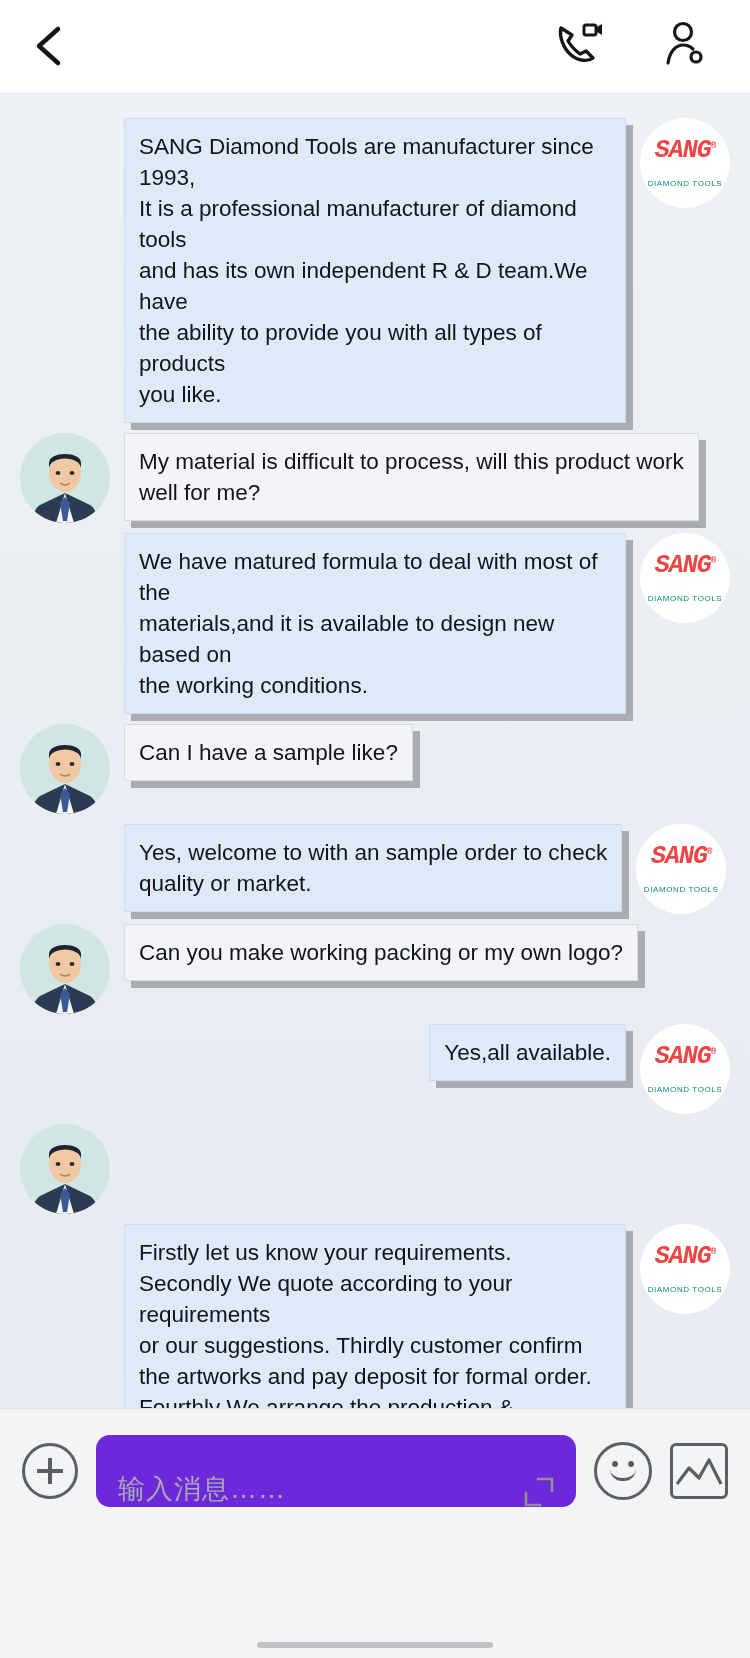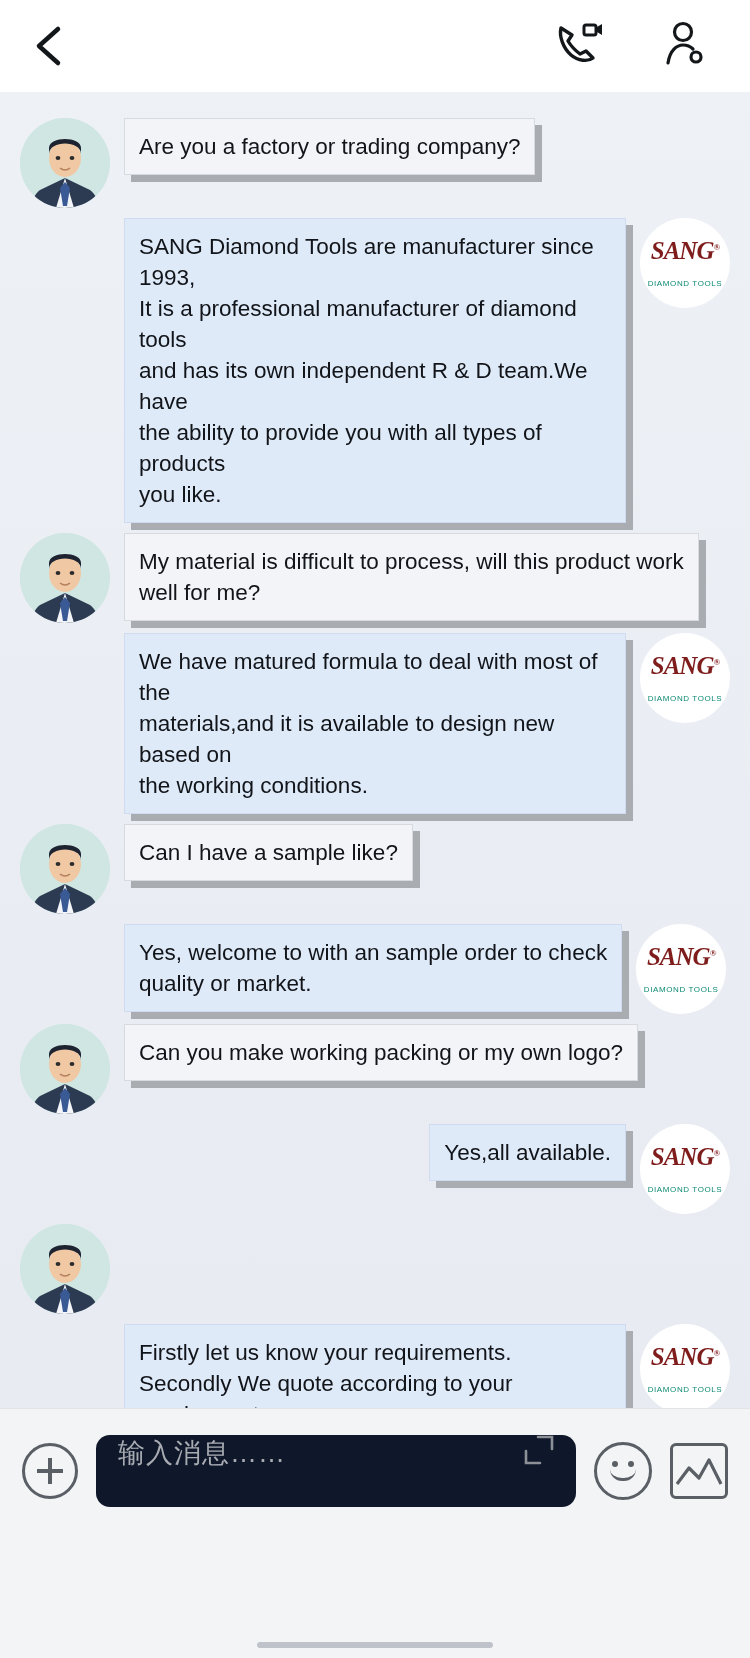--- a/index.html
+++ b/index.html
@@ -65,25 +65,25 @@
   .logo-av {
     width: 90px; height: 90px;
     border-radius: 50%;
     flex: 0 0 90px;
     background: #ffffff;
     display: flex; flex-direction: column;
     align-items: center; justify-content: center;
     overflow: hidden;
   }
   .logo-av .lg1 {
-    font-family: Liberation Serif, serif;
+    font-family: Liberation Mono, monospace;
     font-weight: bold;
     font-style: italic;
     font-size: 25px;
-    color: #7f1d1d;
+    color: #ef4444;
     letter-spacing: -1px;
     line-height: 1;
   }
   .logo-av .lg1 sup { font-size: 9px; vertical-align: super; }
   .logo-av .lg2 {
     font-size: 8px;
     color: #0e8a74;
     letter-spacing: 0.6px;
     margin-top: 16px;
   }
@@ -137,24 +137,24 @@
     content: "";
     position: absolute;
     background: #5a5f66;
   }
   .plus:before { left: 12px; right: 12px; top: 23px; height: 4px; }
   .plus:after { top: 12px; bottom: 12px; left: 23px; width: 4px; }
 
   .textfield {
     flex: 1;
     height: 72px;
-    background: #0f172a;
+    background: #6d28d9;
     border-radius: 14px;
     display: flex;
-    align-items: flex-start;
+    align-items: flex-end;
     padding: 0 22px;
     position: relative;
   }
   .textfield .ph {
     font-size: 27px;
     color: #a8acb2;
     letter-spacing: 1px;
   }
   .expand {
     position: absolute;
@@ -240,48 +240,63 @@
             <circle cx="20" cy="11" r="8.5" fill="none" stroke="#14171a" stroke-width="3.2"></circle>
             <path d="M5,42 C7,29 14,24 20,24 C24,24 27,25 30,28" fill="none" stroke="#14171a" stroke-width="3.2" stroke-linecap="round"></path>
             <circle cx="33" cy="36" r="5" fill="none" stroke="#14171a" stroke-width="3.2"></circle>
           </svg>
         </span>
       </div>
     </div>
   </div>
 
   <div class="chat">
+
+
+    <div class="row right">
+      <div style="width:90px;flex:0 0 90px;"></div>
+      <div class="bubble-wrap ml mr">
+        <div class="bubble sang">SANG Diamond Tools are manufacturer since 1993,
+It is a professional manufacturer of diamond tools
+and has its own independent R &amp; D team.We have
+the ability to provide you with all types of products
+you like.</div>
+      </div>
+      <div class="logo-av">
+        <div class="lg1">SANG<sup>®</sup></div>
+        <div class="lg2">DIAMOND TOOLS</div>
+      </div>
+    </div>
 
     <div class="row left">
       <div class="avatar">
         <svg width="90" height="90" viewBox="0 0 90 90">
           <circle cx="45" cy="45" r="45" fill="#cfe6e3"></circle>
           <path d="M45 60 L70 72 C76 76 78 84 78 90 L12 90 C12 84 14 76 20 72 Z" fill="#2c3a52"></path>
           <path d="M45 60 L54 90 L36 90 Z" fill="#f2f4f7"></path>
           <path d="M45 64 L50 70 L47 88 L43 88 L40 70 Z" fill="#3a5a96"></path>
           <ellipse cx="45" cy="40" rx="16" ry="19" fill="#f0c9a4"></ellipse>
           <path d="M29 36 C29 22 61 22 61 36 L61 30 C61 18 29 18 29 30 Z" fill="#1d2330"></path>
           <ellipse cx="38" cy="40" rx="2.4" ry="2" fill="#2b2b2b"></ellipse>
           <ellipse cx="52" cy="40" rx="2.4" ry="2" fill="#2b2b2b"></ellipse>
           <path d="M40 50 Q45 54 50 50" fill="none" stroke="#b5805c" stroke-width="1.6"></path>
         </svg>
       </div>
       <div class="bubble-wrap ml">
-        <div class="bubble user">Are you a factory or trading company?</div>
+        <div class="bubble user">My material is difficult to process, will this product work
+well for me?</div>
       </div>
     </div>
 
     <div class="row right">
       <div style="width:90px;flex:0 0 90px;"></div>
       <div class="bubble-wrap ml mr">
-        <div class="bubble sang">SANG Diamond Tools are manufacturer since 1993,
-It is a professional manufacturer of diamond tools
-and has its own independent R &amp; D team.We have
-the ability to provide you with all types of products
-you like.</div>
+        <div class="bubble sang">We have matured formula to deal with most of the
+materials,and it is available to design new based on
+the working conditions.</div>
       </div>
       <div class="logo-av">
         <div class="lg1">SANG<sup>®</sup></div>
         <div class="lg2">DIAMOND TOOLS</div>
       </div>
     </div>
 
     <div class="row left">
       <div class="avatar">
         <svg width="90" height="90" viewBox="0 0 90 90">
@@ -290,31 +305,29 @@
           <path d="M45 60 L54 90 L36 90 Z" fill="#f2f4f7"></path>
           <path d="M45 64 L50 70 L47 88 L43 88 L40 70 Z" fill="#3a5a96"></path>
           <ellipse cx="45" cy="40" rx="16" ry="19" fill="#f0c9a4"></ellipse>
           <path d="M29 36 C29 22 61 22 61 36 L61 30 C61 18 29 18 29 30 Z" fill="#1d2330"></path>
           <ellipse cx="38" cy="40" rx="2.4" ry="2" fill="#2b2b2b"></ellipse>
           <ellipse cx="52" cy="40" rx="2.4" ry="2" fill="#2b2b2b"></ellipse>
           <path d="M40 50 Q45 54 50 50" fill="none" stroke="#b5805c" stroke-width="1.6"></path>
         </svg>
       </div>
       <div class="bubble-wrap ml">
-        <div class="bubble user">My material is difficult to process, will this product work
-well for me?</div>
+        <div class="bubble user">Can I have a sample like?</div>
       </div>
     </div>
 
     <div class="row right">
       <div style="width:90px;flex:0 0 90px;"></div>
       <div class="bubble-wrap ml mr">
-        <div class="bubble sang">We have matured formula to deal with most of the
-materials,and it is available to design new based on
-the working conditions.</div>
+        <div class="bubble sang">Yes, welcome to with an sample order to check
+quality or market.</div>
       </div>
       <div class="logo-av">
         <div class="lg1">SANG<sup>®</sup></div>
         <div class="lg2">DIAMOND TOOLS</div>
       </div>
     </div>
 
     <div class="row left">
       <div class="avatar">
         <svg width="90" height="90" viewBox="0 0 90 90">
@@ -323,29 +336,28 @@
           <path d="M45 60 L54 90 L36 90 Z" fill="#f2f4f7"></path>
           <path d="M45 64 L50 70 L47 88 L43 88 L40 70 Z" fill="#3a5a96"></path>
           <ellipse cx="45" cy="40" rx="16" ry="19" fill="#f0c9a4"></ellipse>
           <path d="M29 36 C29 22 61 22 61 36 L61 30 C61 18 29 18 29 30 Z" fill="#1d2330"></path>
           <ellipse cx="38" cy="40" rx="2.4" ry="2" fill="#2b2b2b"></ellipse>
           <ellipse cx="52" cy="40" rx="2.4" ry="2" fill="#2b2b2b"></ellipse>
           <path d="M40 50 Q45 54 50 50" fill="none" stroke="#b5805c" stroke-width="1.6"></path>
         </svg>
       </div>
       <div class="bubble-wrap ml">
-        <div class="bubble user">Can I have a sample like?</div>
+        <div class="bubble user">Can you make working packing or my own logo?</div>
       </div>
     </div>
 
     <div class="row right">
-      <div style="width:90px;flex:0 0 90px;"></div>
-      <div class="bubble-wrap ml mr">
-        <div class="bubble sang">Yes, welcome to with an sample order to check
-quality or market.</div>
+      <div class="spacer-flex"></div>
+      <div class="bubble-wrap mr">
+        <div class="bubble sang">Yes,all available.</div>
       </div>
       <div class="logo-av">
         <div class="lg1">SANG<sup>®</sup></div>
         <div class="lg2">DIAMOND TOOLS</div>
       </div>
     </div>
 
     <div class="row left">
       <div class="avatar">
         <svg width="90" height="90" viewBox="0 0 90 90">
@@ -353,50 +365,20 @@
           <path d="M45 60 L70 72 C76 76 78 84 78 90 L12 90 C12 84 14 76 20 72 Z" fill="#2c3a52"></path>
           <path d="M45 60 L54 90 L36 90 Z" fill="#f2f4f7"></path>
           <path d="M45 64 L50 70 L47 88 L43 88 L40 70 Z" fill="#3a5a96"></path>
           <ellipse cx="45" cy="40" rx="16" ry="19" fill="#f0c9a4"></ellipse>
           <path d="M29 36 C29 22 61 22 61 36 L61 30 C61 18 29 18 29 30 Z" fill="#1d2330"></path>
           <ellipse cx="38" cy="40" rx="2.4" ry="2" fill="#2b2b2b"></ellipse>
           <ellipse cx="52" cy="40" rx="2.4" ry="2" fill="#2b2b2b"></ellipse>
           <path d="M40 50 Q45 54 50 50" fill="none" stroke="#b5805c" stroke-width="1.6"></path>
         </svg>
       </div>
-      <div class="bubble-wrap ml">
-        <div class="bubble user">Can you make working packing or my own logo?</div>
-      </div>
-    </div>
-
-    <div class="row right">
-      <div class="spacer-flex"></div>
-      <div class="bubble-wrap mr">
-        <div class="bubble sang">Yes,all available.</div>
-      </div>
-      <div class="logo-av">
-        <div class="lg1">SANG<sup>®</sup></div>
-        <div class="lg2">DIAMOND TOOLS</div>
-      </div>
-    </div>
-
-    <div class="row left">
-      <div class="avatar">
-        <svg width="90" height="90" viewBox="0 0 90 90">
-          <circle cx="45" cy="45" r="45" fill="#cfe6e3"></circle>
-          <path d="M45 60 L70 72 C76 76 78 84 78 90 L12 90 C12 84 14 76 20 72 Z" fill="#2c3a52"></path>
-          <path d="M45 60 L54 90 L36 90 Z" fill="#f2f4f7"></path>
-          <path d="M45 64 L50 70 L47 88 L43 88 L40 70 Z" fill="#3a5a96"></path>
-          <ellipse cx="45" cy="40" rx="16" ry="19" fill="#f0c9a4"></ellipse>
-          <path d="M29 36 C29 22 61 22 61 36 L61 30 C61 18 29 18 29 30 Z" fill="#1d2330"></path>
-          <ellipse cx="38" cy="40" rx="2.4" ry="2" fill="#2b2b2b"></ellipse>
-          <ellipse cx="52" cy="40" rx="2.4" ry="2" fill="#2b2b2b"></ellipse>
-          <path d="M40 50 Q45 54 50 50" fill="none" stroke="#b5805c" stroke-width="1.6"></path>
-        </svg>
-      </div>
     </div>
 
     <div class="row right">
       <div style="width:90px;flex:0 0 90px;"></div>
       <div class="bubble-wrap ml mr">
         <div class="bubble sang">Firstly let us know your requirements.
 Secondly We quote according to your requirements
 or our suggestions. Thirdly customer confirm
 the artworks and pay deposit for formal order.
 Fourthly We arrange the production &amp; shipment

